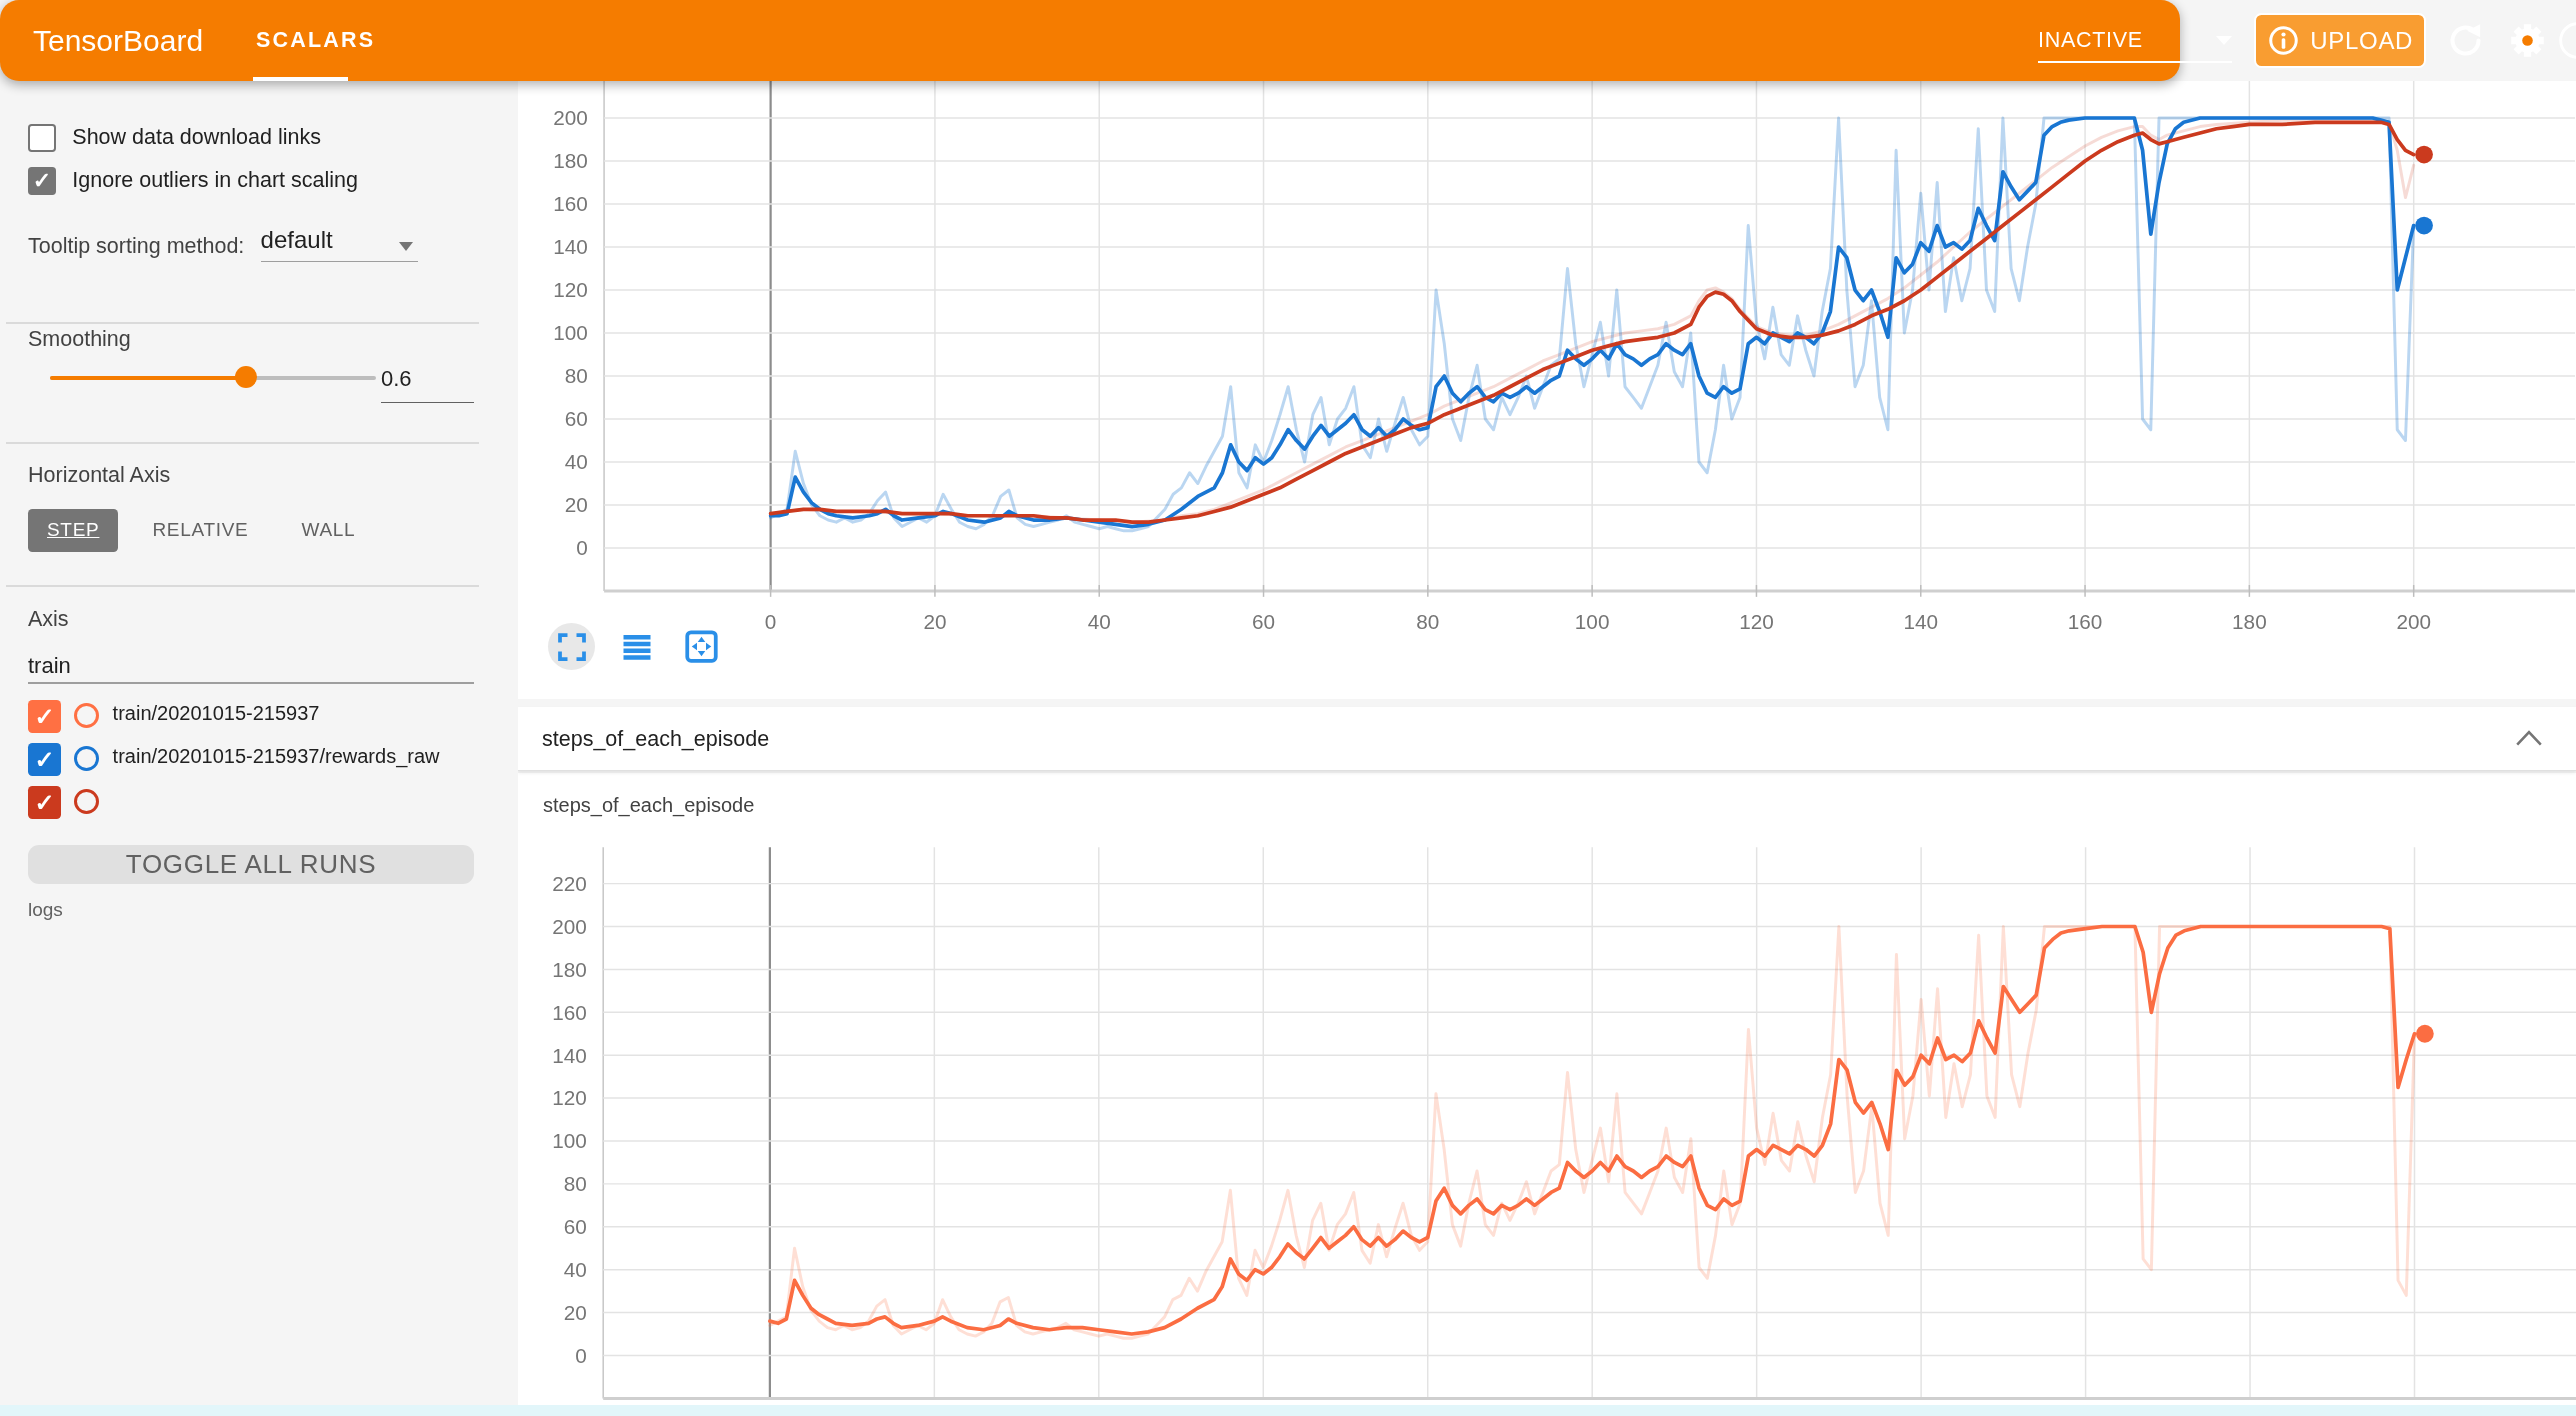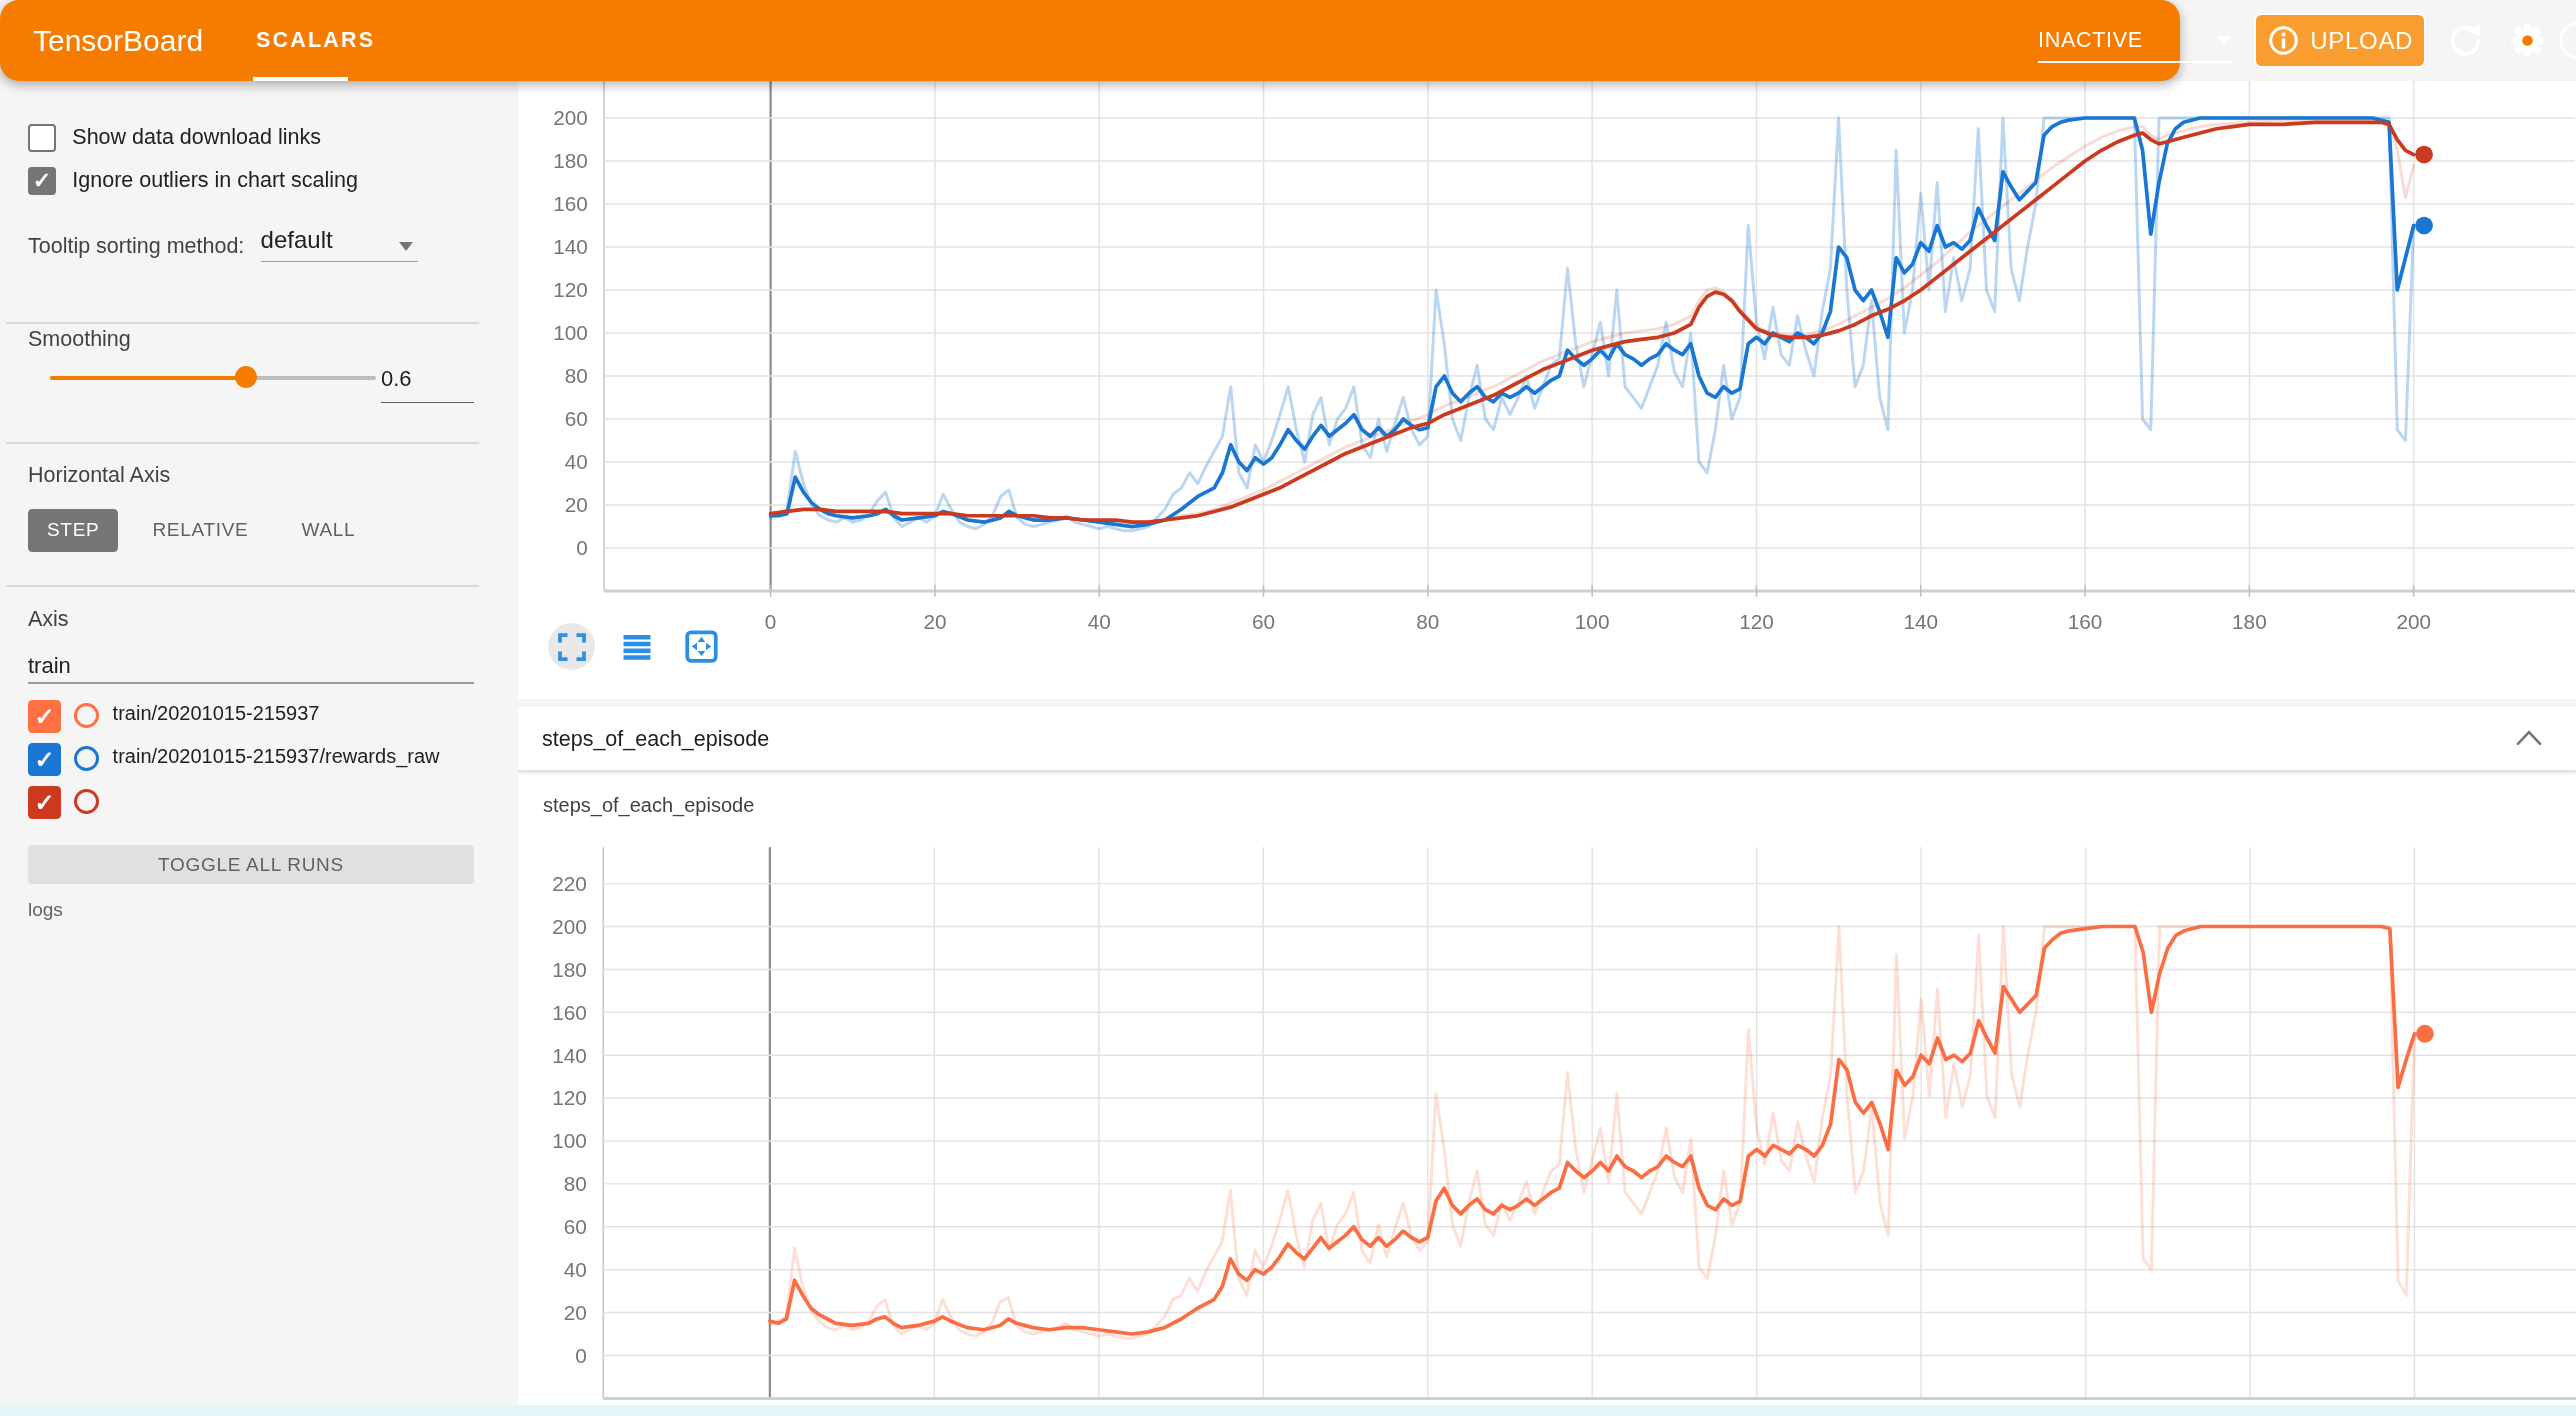--- a/index.html
+++ b/index.html
@@ -39,28 +39,28 @@
   .cblabel { font-size:21.5px; color:#212121; }
   .ttlabel { font-size:21.5px; color:#424242; }
   .ttvalue { font-size:24px; color:#212121; }
   .selcaret { width:0; height:0; border-left:7.4px solid transparent; border-right:7.4px solid transparent;
               border-top:9px solid #757575; }
   .sbh { font-size:21.5px; color:#424242; }
   .slider-track { position:relative; width:326px; height:3.7px; background:#bdbdbd; border-radius:2.2px; }
   .slider-fill { position:absolute; left:0; top:0; height:3.7px; background:#f57c00; border-radius:2.2px; }
   .slider-knob { position:absolute; top:-9.6px; width:22px; height:22px; border-radius:50%; background:#f57c00; cursor:pointer; }
   .axisbtn { font-size:19px; letter-spacing:0.7px; color:#616161; cursor:pointer; padding:10.4px 19px; border-radius:4.4px; }
-  .axisbtn.selected { background:#757575; color:#fff; }
+  .axisbtn.selected { background:#757575; color:#fff;text-decoration:underline; }
   .runrow { display:flex; align-items:flex-start; gap:13.3px; cursor:pointer; }
   .runchip { width:33px; height:33px; border-radius:4.4px; display:flex; align-items:center; justify-content:center;
              color:#fff; font-size:24px; font-weight:700; flex:none; }
   .runcircle { width:25px; height:25px; border-radius:50%; border:3px solid #000; background:transparent; flex:none; margin-top:3px; }
   .runlabel { font-size:20px; color:#212121; line-height:27px; width:356px; word-break:break-all; }
   .togglebtn { position:absolute; left:28px; width:446px; height:39px; background:#e0e0e0; border:none;
-               border-radius:4px; color:#616161; font-size:19px; letter-spacing:0.7px; cursor:pointer;
+               border-radius:11px; color:#616161; font-size:26px; letter-spacing:0.7px; cursor:pointer;
                font-family:"Liberation Sans",sans-serif; }
   .logs { font-size:19px; color:#616161; }
   .filter-input { font-size:22px; color:#212121; }
   .filter-underline { position:absolute; left:28px; width:446px; height:1.5px; background:#9e9e9e; }
   
   .card { position:absolute; left:518px; width:2058px; background:#fff; }
   #card1 { top:81px; height:618px; }
   #band  { top:707px; height:64px; border-bottom:1.5px solid #e0e0e0; box-shadow:0 2.2px 3.7px rgba(0,0,0,.08); z-index:4; }
   #card2 { top:773px; height:633px; }
   .band-title { position:absolute; left:24px; top:0; height:64px; line-height:64px; font-size:21.5px; color:#212121; }

